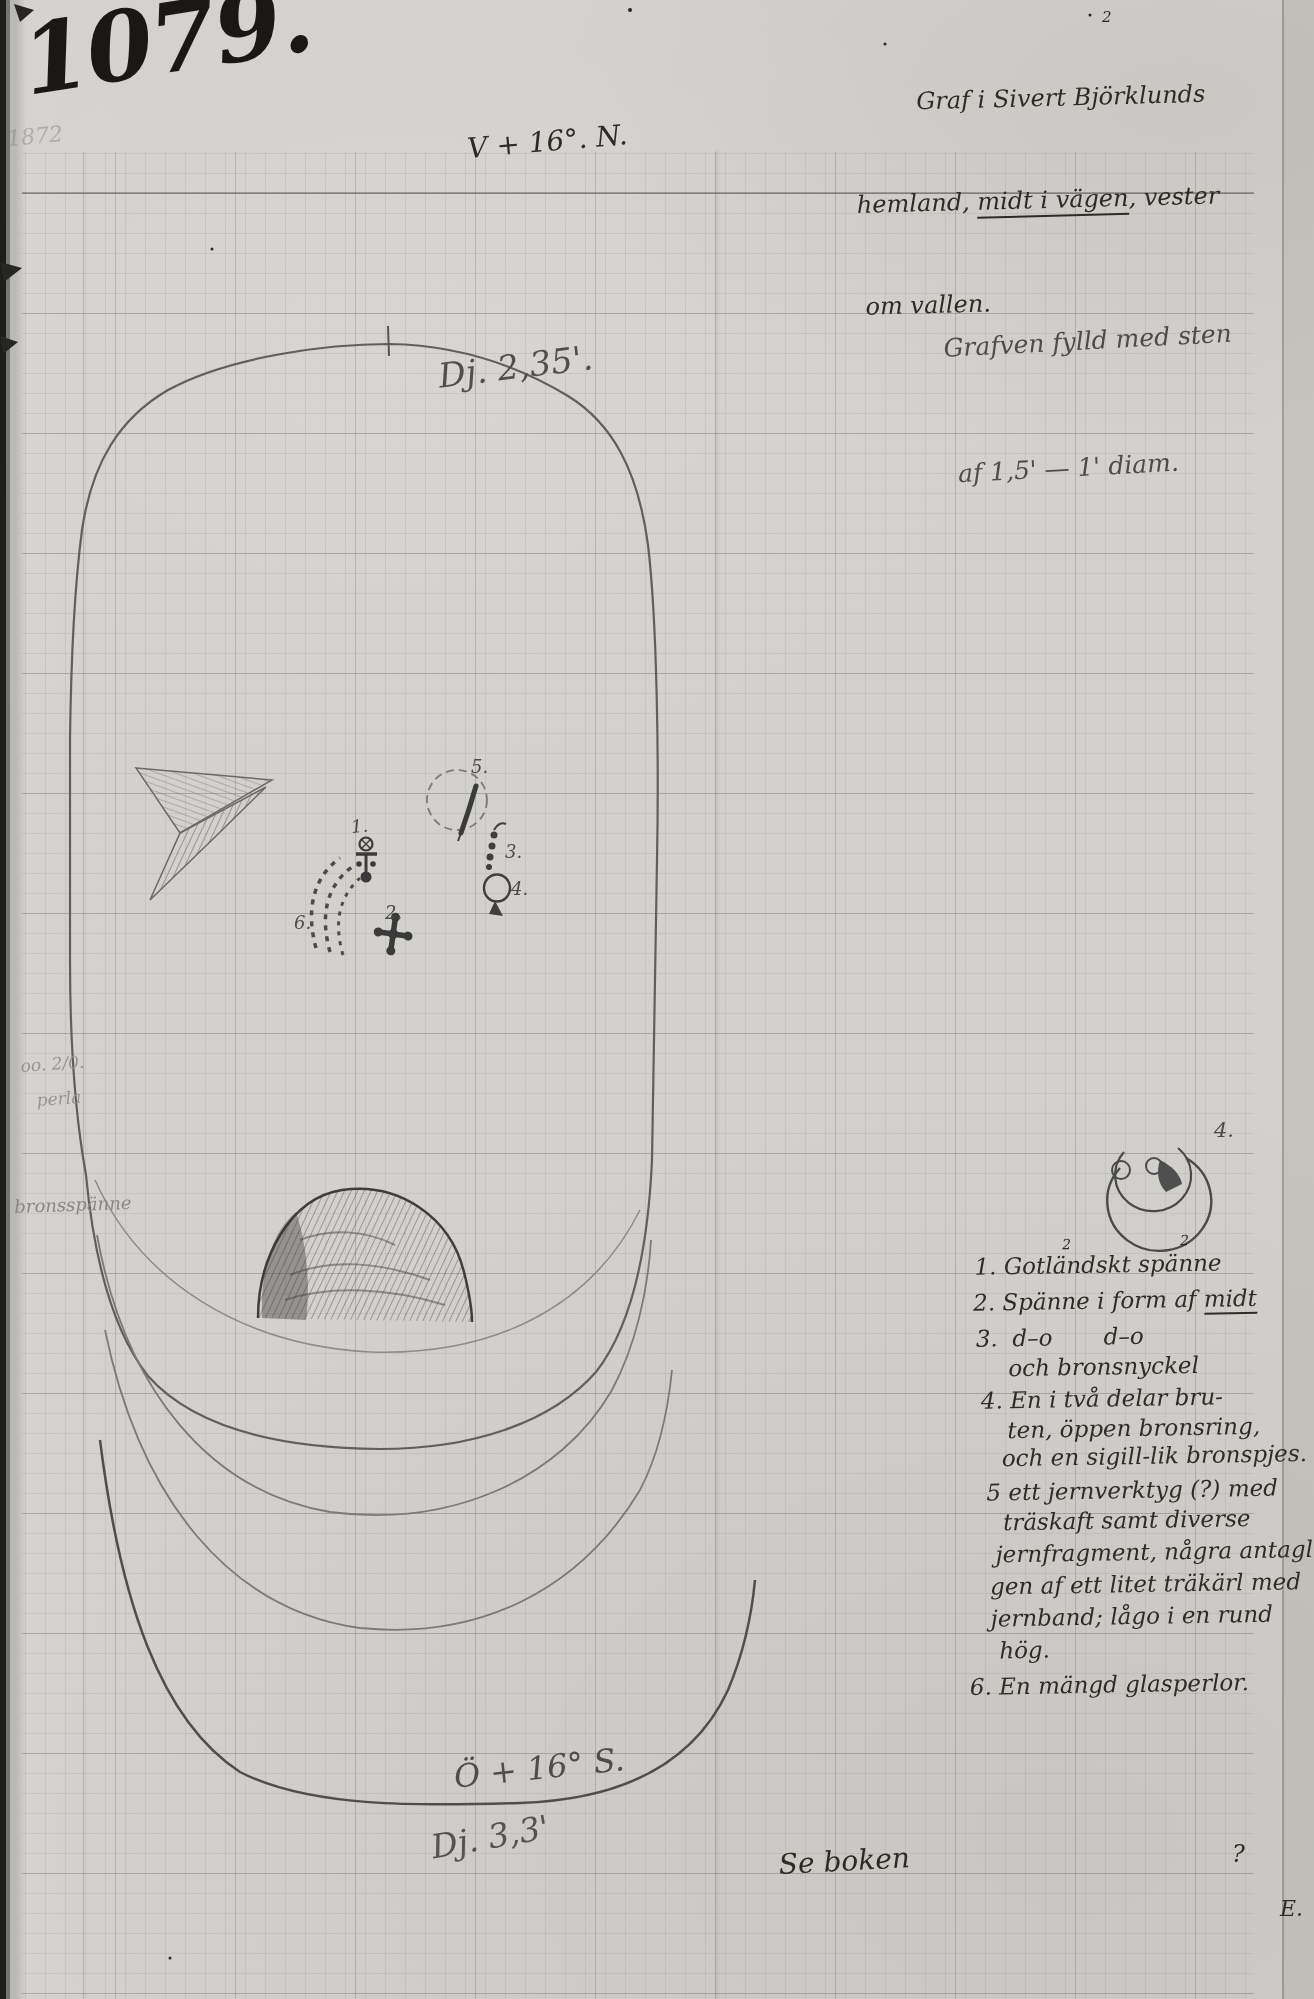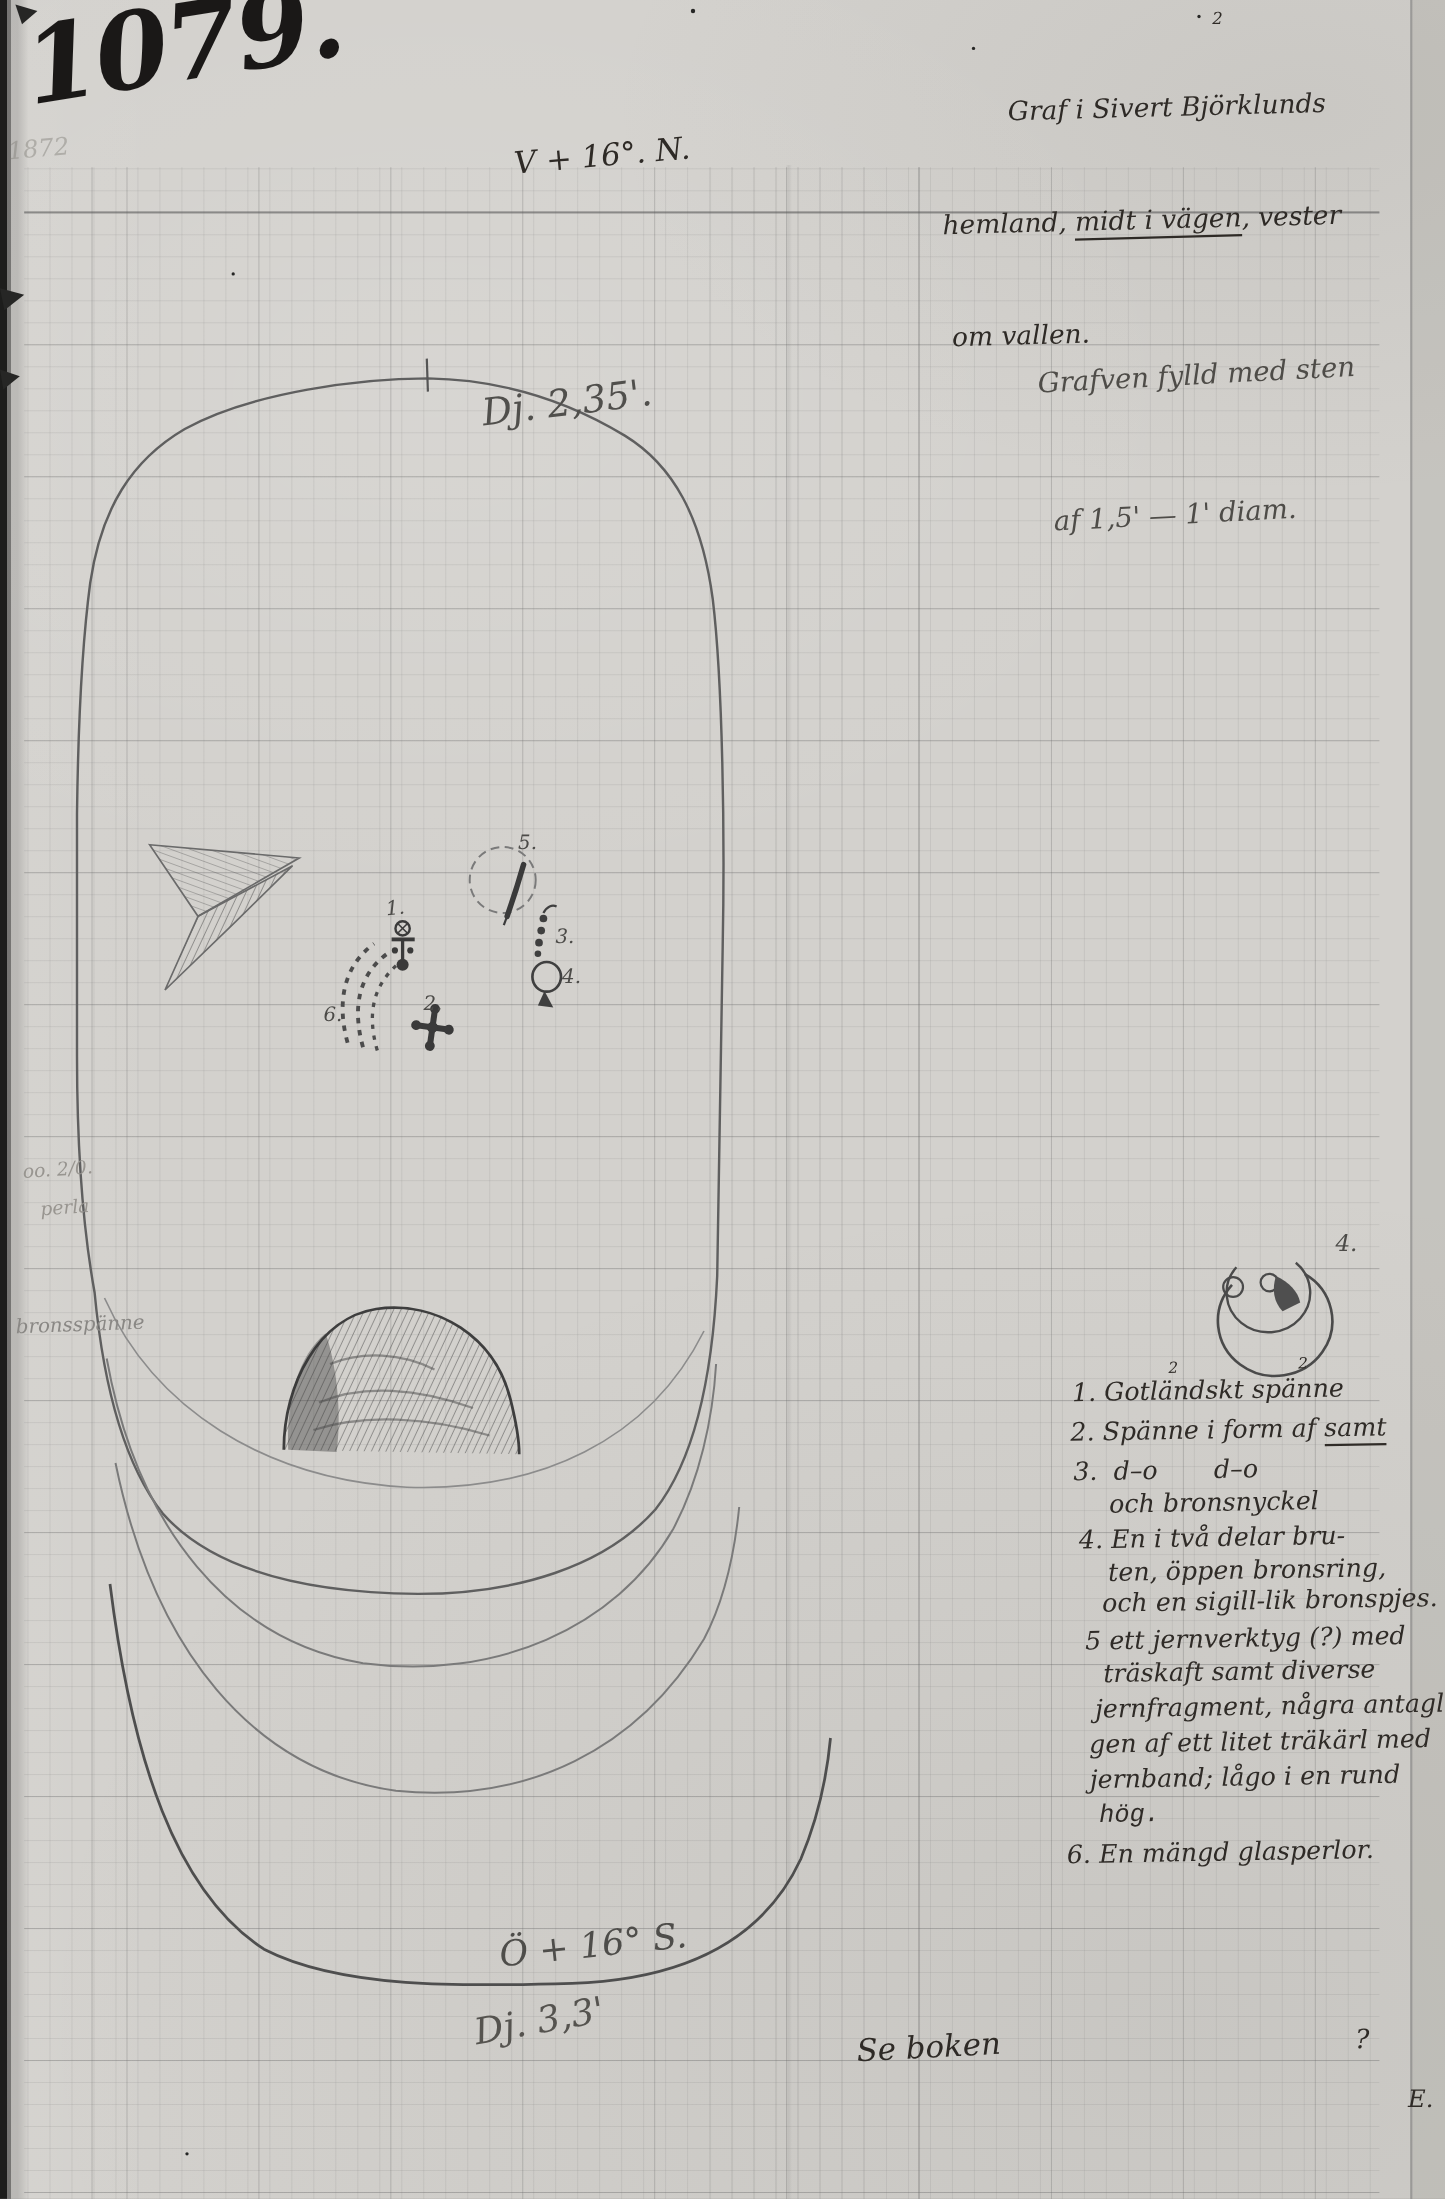--- a/index.html
+++ b/index.html
@@ -180,32 +180,32 @@
   <div class="hw marker" style="left:505px;top:841px;">3.</div>
   <div class="hw marker" style="left:511px;top:878px;">4.</div>
   <div class="hw marker" style="left:471px;top:756px;">5.</div>
   <div class="hw marker" style="left:294px;top:912px;">6.</div>
   <div class="hw marker" style="left:1214px;top:1118px;font-size:21px;">4.</div>
 
   <div class="hw list" style="left:962px;top:1236px;transform:rotate(-1deg);">
     <span class="lsup" style="left:100px;top:2px;">2</span>
     <span class="lsup" style="left:218px;top:0;">2</span>
     <div style="left:12px;top:18px;">1. Gotländskt spänne</div>
-    <div style="left:10px;top:54px;"><span>2. Spänne i form af </span><span class="u">samt</span></div>
+    <div style="left:10px;top:54px;"><span>2. Spänne i form af </span><span class="u">midt</span></div>
     <div style="left:12px;top:90px;">3.  d–o       d–o</div>
     <div style="left:44px;top:120px;">och bronsnyckel</div>
     <div style="left:16px;top:152px;">4. En i två delar bru-</div>
     <div style="left:42px;top:182px;">ten, öppen bronsring,</div>
     <div style="left:36px;top:210px;">och en sigill-lik bronspjes.</div>
     <div style="left:20px;top:244px;">5 ett jernverktyg (?) med</div>
     <div style="left:36px;top:274px;">träskaft samt diverse</div>
     <div style="left:28px;top:306px;">jernfragment, några antagli-</div>
     <div style="left:22px;top:338px;">gen af ett litet träkärl med</div>
     <div style="left:22px;top:370px;">jernband; lågo i en rund</div>
-    <div style="left:30px;top:402px;font-family:Liberation Mono, monospace;">hög.</div>
+    <div style="left:30px;top:402px;">hög.</div>
     <div style="left:0;top:438px;">6. En mängd glasperlor.</div>
   </div>
 
   <div class="hw" style="left:452px;top:1758px;font-size:32px;color:#4e4d4a;transform:rotate(-6deg);">Ö + 16° S.</div>
   <div class="hw" style="left:428px;top:1828px;font-size:33px;color:#55534f;transform:rotate(-10deg);">Dj. 3,3'</div>
 
   <div class="hw" style="left:778px;top:1848px;font-size:28px;transform:rotate(-3deg);">Se boken</div>
   <div class="hw" style="left:1232px;top:1840px;font-size:24px;">?</div>
   <div class="hw" style="left:1280px;top:1896px;font-size:22px;">E.</div>
 

